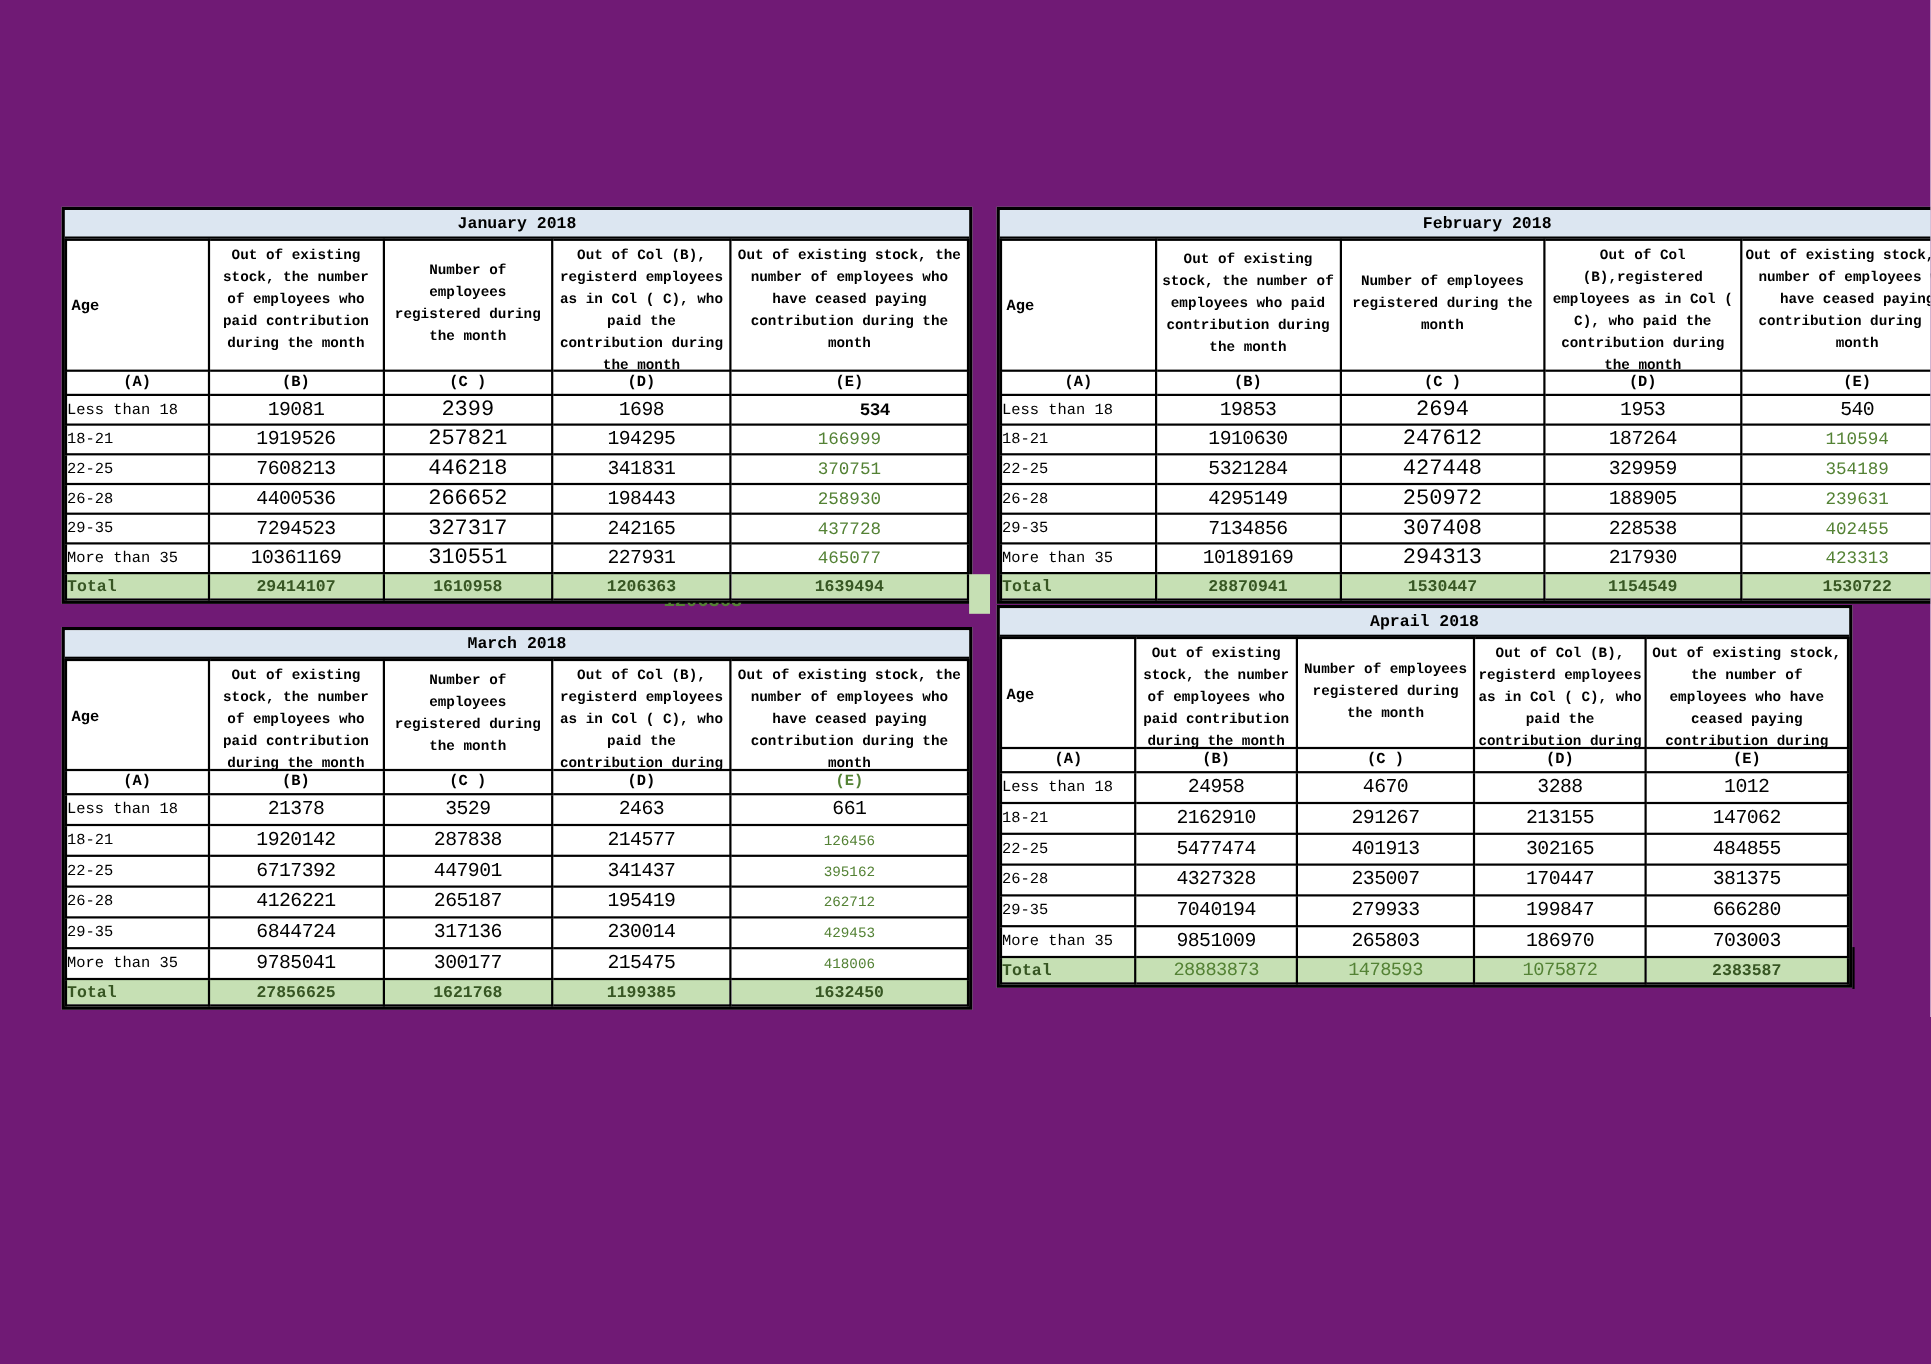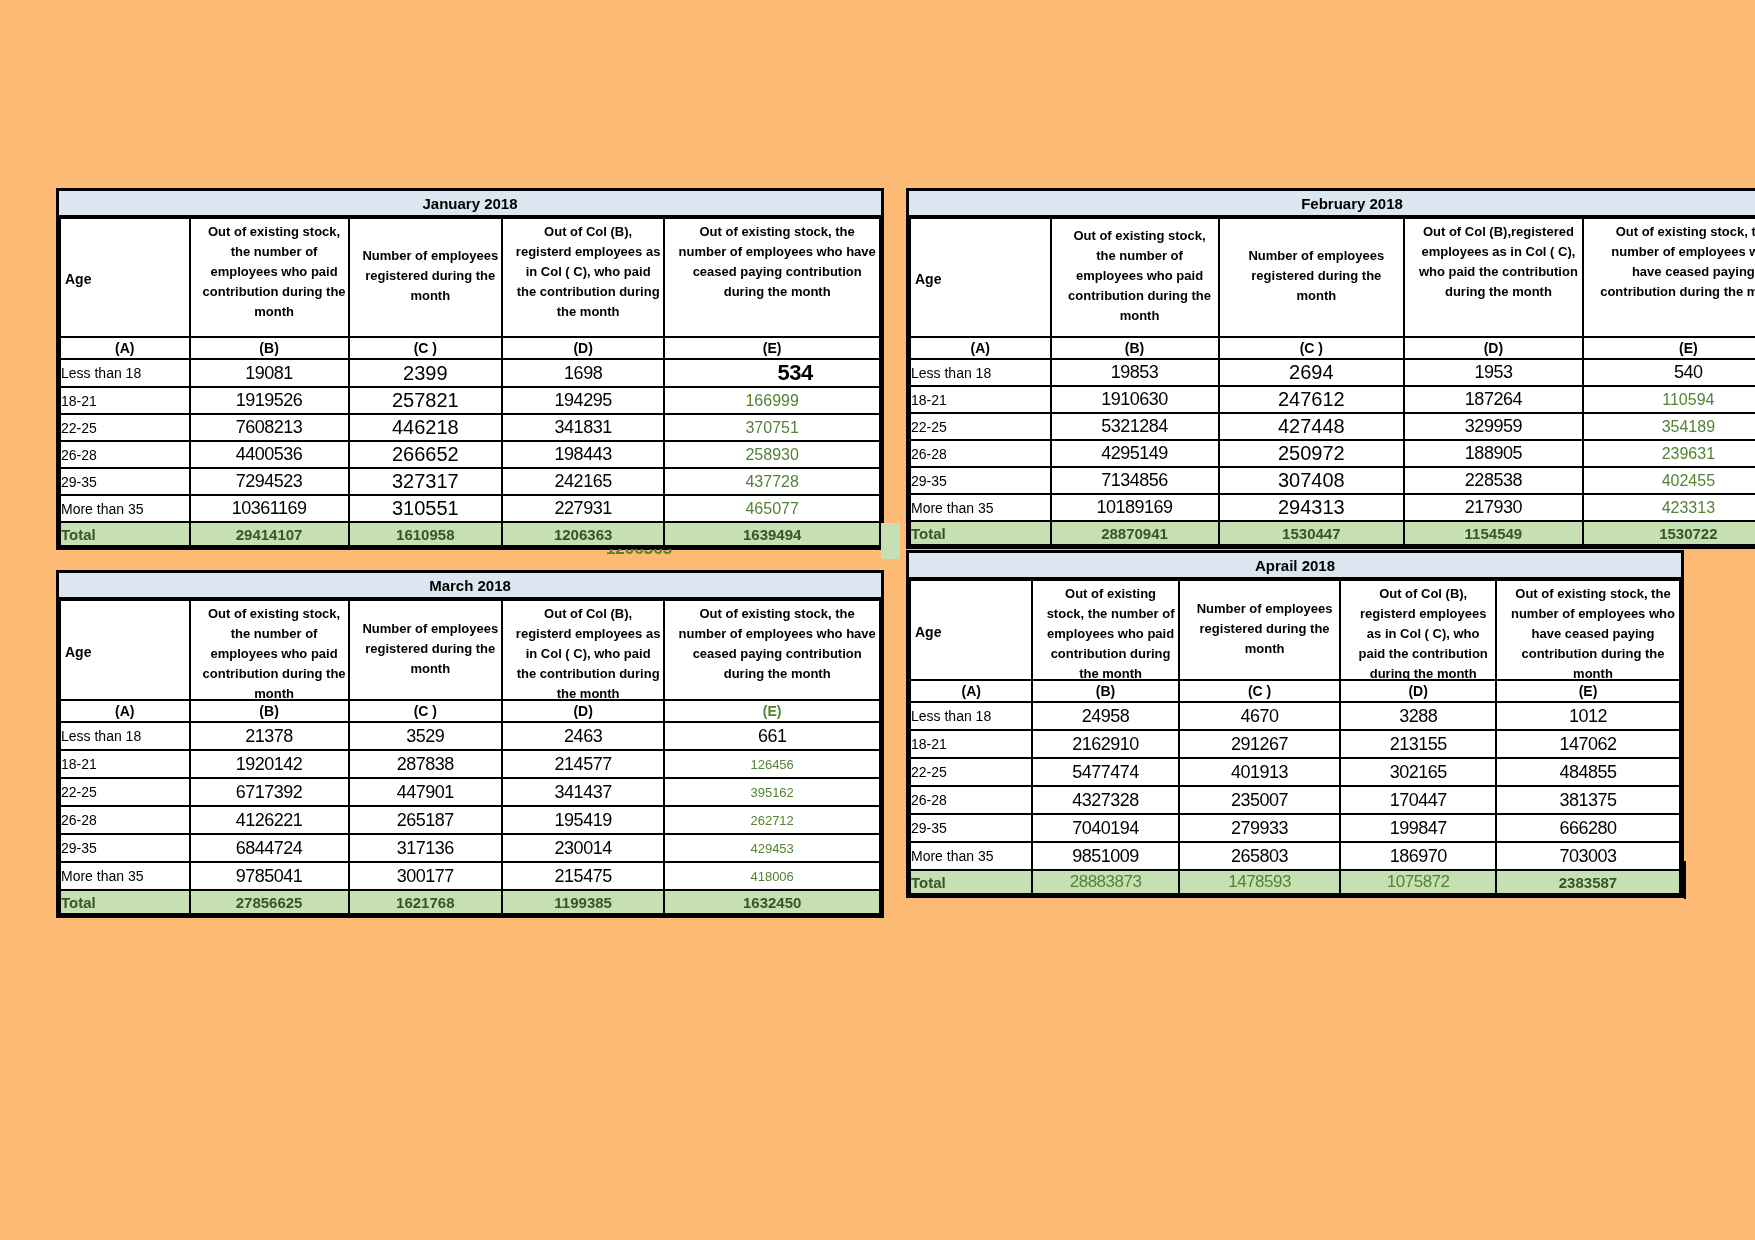--- a/index.html
+++ b/index.html
@@ -1,49 +1,49 @@
 <!DOCTYPE html>
 <html><head>
 <meta charset="utf-8">
 <style>
   html,body{margin:0;padding:0;background:#fff;}
-  .page{position:relative;width:1755px;height:1240px;background:#fdba74;overflow:hidden;
-        font-family:Liberation Sans, sans-serif;color:#000;}
+  .page{position:relative;width:1755px;height:1240px;background:#701a75;overflow:hidden;
+        font-family:Liberation Mono, monospace;color:#000;}
 
   .tbl{position:absolute;box-sizing:border-box;border:3px solid #000;background:#fff;}
   .tbl .title{height:24px;background:#dce6f1;border-bottom:2px solid #000;
               display:flex;align-items:center;justify-content:center;
               font-weight:bold;font-size:15px;}
   .tbl table{border-collapse:collapse;width:100%;table-layout:fixed;}
   .tbl td,.tbl th{border:2px solid #000;padding:0;overflow:hidden;}
 
   
   .hdr th{font-weight:bold;font-size:13px;vertical-align:top;}
-  .hwrap{overflow:hidden;line-height:20px;padding:3px 2px 0 12px;text-align:center;}
+  .hwrap{overflow:hidden;line-height:20px;padding:3px 2px 0 2px;text-align:center;}
   .tall .hwrap{height:114px;}
   .short .hwrap{height:95px;}
   .hwrap.vcenter{display:flex;flex-direction:column;justify-content:center;padding-top:0;}
   .hwrap.agehead{display:flex;align-items:center;justify-content:flex-start;
                  text-align:left;padding-left:4px;font-size:14px;}
 
   
   .letters td{height:20px;text-align:center;font-weight:bold;font-size:14px;}
   .green-letter{color:#548235;}
 
   
   .drow td{height:25px;vertical-align:middle;}
   .short-rows .drow td{height:26px;}
   .lbl{font-size:14px;text-align:left;padding-left:4px;}
   .num{text-align:center;font-size:18px;letter-spacing:-0.5px;}
   .c-sm .col-c{font-size:20px;letter-spacing:0;}
   .e-green .col-e{color:#548235;font-size:16px;letter-spacing:0;}
   .e-sm .col-e{font-size:13px;}
   .e-black .col-e{color:#000;font-size:18px;}
   td.col-e.k{color:#000;font-size:18px;font-weight:normal;letter-spacing:-0.5px;}
-  td.col-e.kb{color:#000;font-size:22px;font-weight:bold;letter-spacing:-0.5px;padding-left:46px;}
+  td.col-e.kb{color:#000;font-size:16px;font-weight:bold;letter-spacing:-0.5px;padding-left:46px;}
 
   
   .total-row td{background:#c6e0b4;color:#375623;font-weight:bold;font-size:15px;
                 height:22px;text-align:center;letter-spacing:0;}
   .total-row td.lbl{text-align:left;}
   .total-row td.tl{color:#548235;font-weight:normal;font-size:17px;letter-spacing:-0.5px;}
 
   
   .spill-green{position:absolute;right:-19px;bottom:-12px;width:19px;height:36px;
                background:#c6e0b4;}

